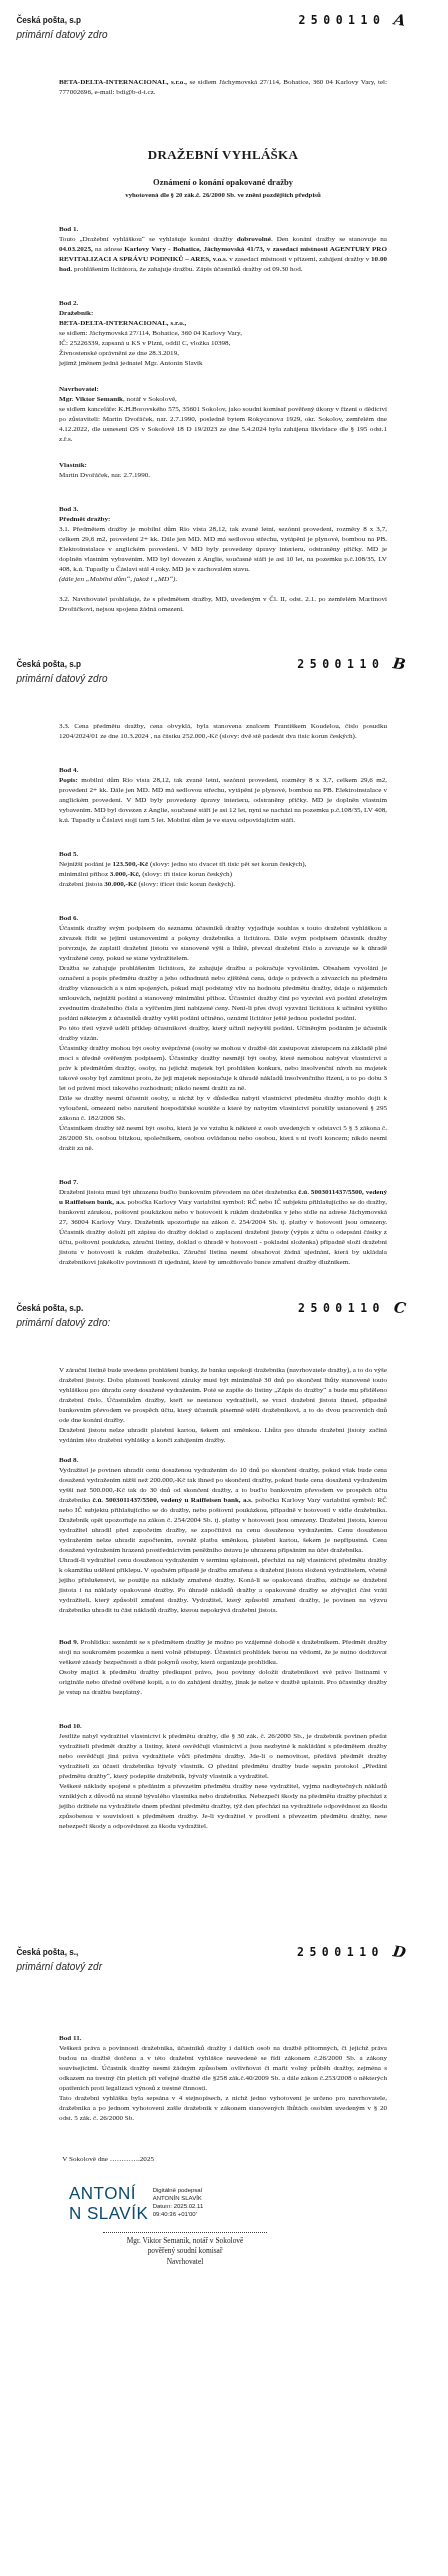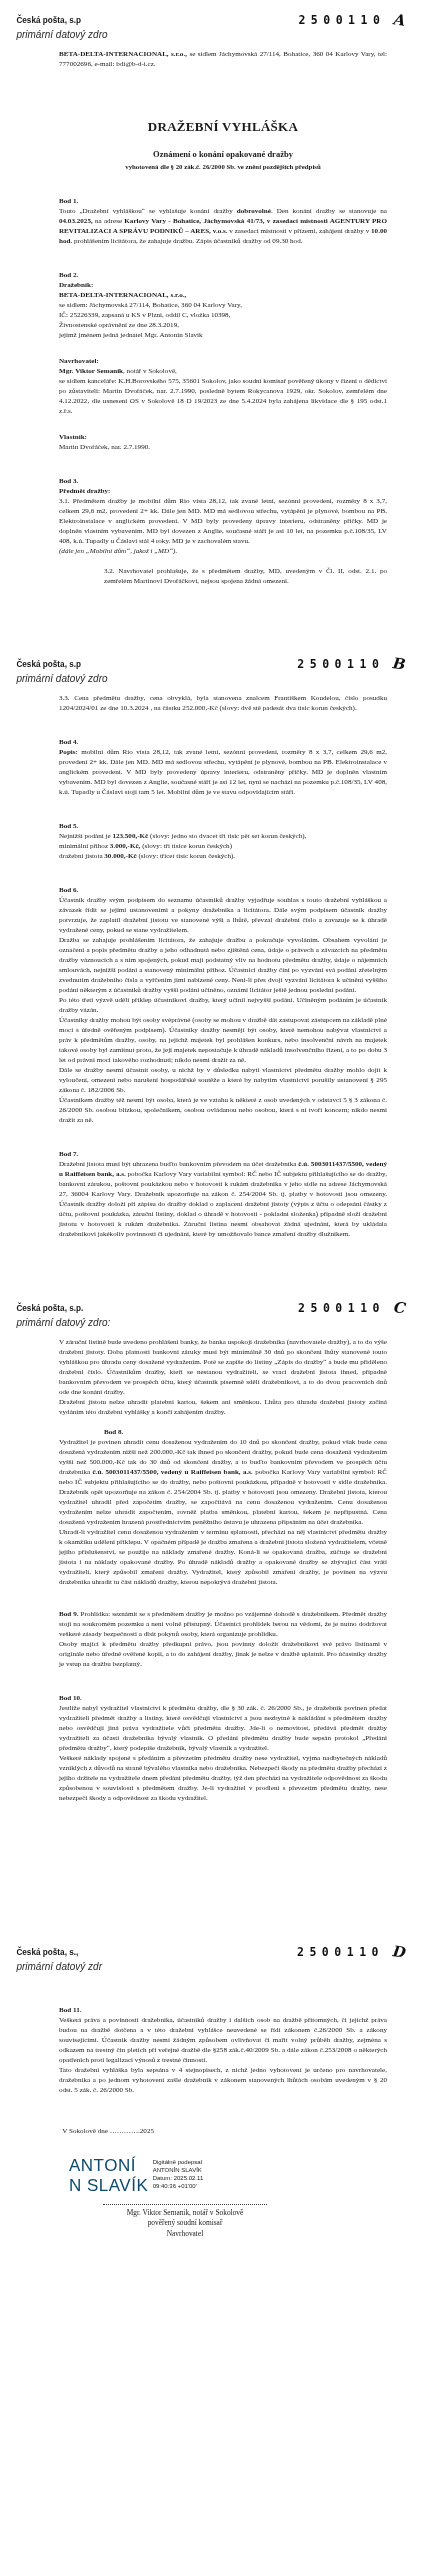--- a/index.html
+++ b/index.html
@@ -5,34 +5,34 @@
   html,body{margin:0;padding:0;background:#ffffff;}
   body{width:449px;font-family:"Liberation Serif",serif;color:#1b1b1b;}
   .page{position:relative;width:429px;height:644px;overflow:hidden;background:#fff;}
   .page:last-child{height:644px;}
   .postal-header{position:absolute;left:16.4px;top:16.4px;font-family:"Liberation Sans",sans-serif;}
   .postal-org{font-weight:700;font-size:8.2px;color:#161616;}
   .postal-sub{font-style:italic;font-size:10px;color:#2a2a2a;margin-top:3.3px;}
   .stamp{position:absolute;top:13px;right:23px;display:flex;align-items:flex-start;gap:9px;}
   .stamp-num{font-family:"DejaVu Sans Mono",monospace;font-weight:700;font-size:11.5px;letter-spacing:5.5px;color:#111;}
   .stamp-letter{font-family:"DejaVu Serif",serif;font-weight:700;font-style:italic;font-size:15px;color:#111;transform:rotate(8deg);margin-top:-1.6px;}
-  .page-content{padding:49px 42px 0 59px;font-size:7.1px;line-height:10px;}
+  .page-content{padding:77px 42px 0 59px;font-size:7.1px;line-height:10px;}
   .b{margin:0;}
   .page-content > .b:first-child{margin-top:0;}
   .b-sender{text-align:justify;}
   .b-title{text-align:center;font-weight:700;font-size:13px;line-height:16.4px;margin-top:50px;letter-spacing:0.3px;}
   .b-subtitle{text-align:center;font-weight:700;font-size:8.5px;line-height:12px;margin-top:13px;}
   .b-subnote{text-align:center;font-weight:700;font-size:6.8px;line-height:10px;margin-top:1.1px;}
   .b-heading{font-weight:700;margin-top:24px;}
   .b-label{font-weight:700;margin-top:16.4px;}
   .b-heading + .b-label, .b-label + .b-label{margin-top:0;}
   .b-line{}
   .b-para{text-align:justify;}
   .b-ital{font-style:italic;}
-  .gap{margin-top:10px;margin-left:45px;}
+  .gap{margin-top:10px;}
   .hgap{margin-top:22px;}
   .rb{font-weight:700;}
   
   .sig-date{margin:31px 0 0 3.3px;}
   .sig-stamp-row{display:flex;align-items:flex-start;margin:20px 0 0 10px;}
   .sig-big{font-family:"Liberation Sans",sans-serif;font-weight:400;font-size:17px;line-height:20px;color:#0c4a6e;letter-spacing:0.5px;}
   .sig-details{font-family:"Liberation Sans",sans-serif;font-size:6px;line-height:8px;color:#242424;margin:2.2px 0 0 4.4px;}
   .sig-cols{display:flex;margin-top:7.7px;}
   .sig-col{text-align:center;font-size:7.4px;line-height:10.4px;}
   .sig-col-left{width:171px;margin-left:2.2px;}

